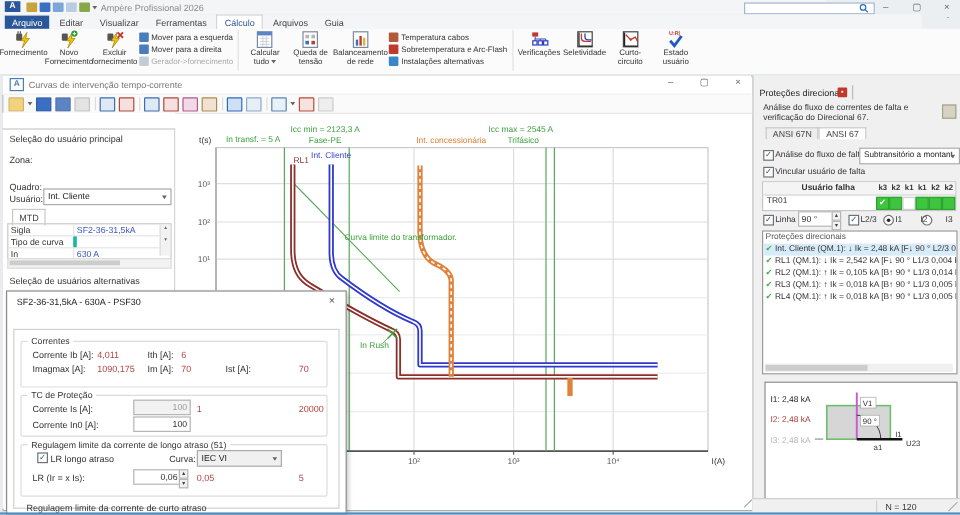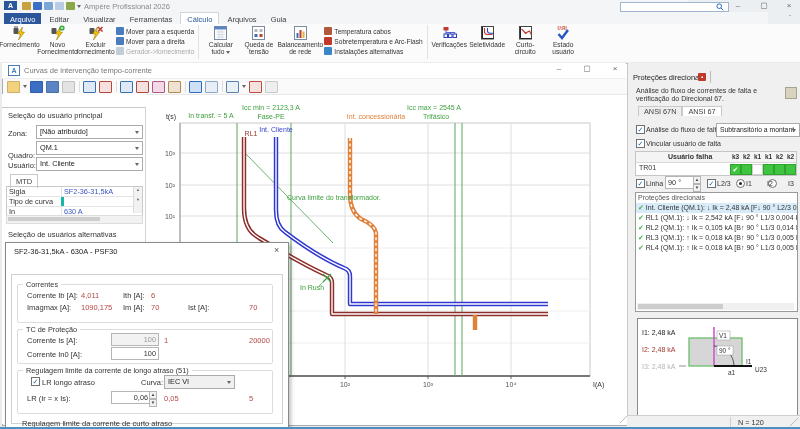--- a/index.html
+++ b/index.html
@@ -257,23 +257,21 @@
   <span class="ticon" style="background:#e8f0f8;border-color:#5a82b0"></span>
     <span class="caret" style="margin-right:3px"></span>
   <span class="ticon" style="background:#f6e2df;border-color:#c04a3a"></span>
   <span class="ticon" style="background:#eee"></span>
 </div>
 
 <div class="abs" style="left:2px;top:94px;width:144px;height:330px;background:#fff">
   <div style="position:absolute;left:0;top:13px;width:143px;border-top:1px solid #c9c9c9;height:316px;border-right:1px solid #d5d5d5"></div>
   <span class="abs" style="left:6px;top:17px;color:#333">Seleção do usuário principal</span>
   <span class="abs" style="left:6px;top:35px">Zona:</span>
-  <div class="abs combo" style="left:34px;top:31px;width:102px;height:12px"><span>[Não atribuído]</span><span class="caret"></span></div>
   <span class="abs" style="left:6px;top:57px">Quadro:</span>
-  <div class="abs combo" style="left:34px;top:47px;width:102px;height:12px"><span>QM.1</span><span class="caret"></span></div>
   <span class="abs" style="left:6px;top:67px">Usuário:</span>
   <div class="abs combo" style="left:34px;top:63px;width:102px;height:12px"><span>Int. Cliente</span><span class="caret"></span></div>
   <span class="abs ltab sel" style="left:8px;top:80px">MTD</span>
   <div class="abs" style="left:4px;top:92px;width:135px;height:28px;border:1px solid #c9c9c9">
     <div class="gridrow" style="height:9px">
         <span style="width:52px;padding-left:2px;border-right:1px solid #e4e4e4">Sigla</span>
         <span class="blue" style="padding-left:2px">SF2-36-31,5kA</span>
       </div>
     <div class="gridrow" style="height:9px">
         <span style="width:52px;padding-left:2px;border-right:3px solid #14b8a6">Tipo de curva</span>

